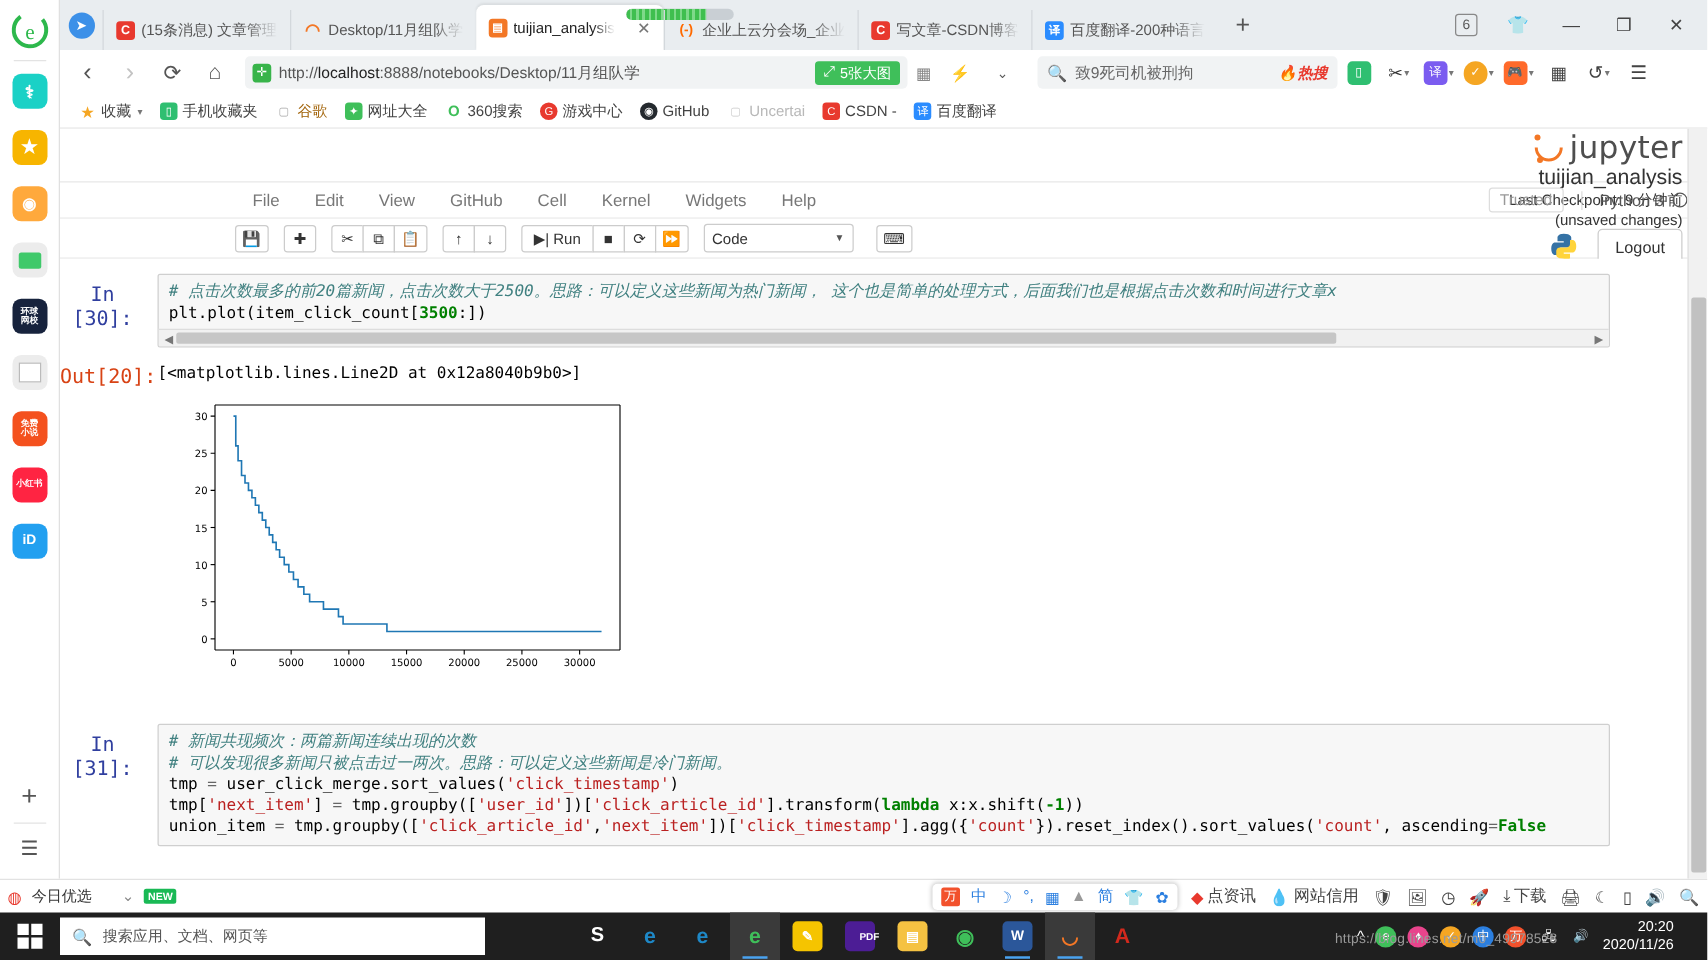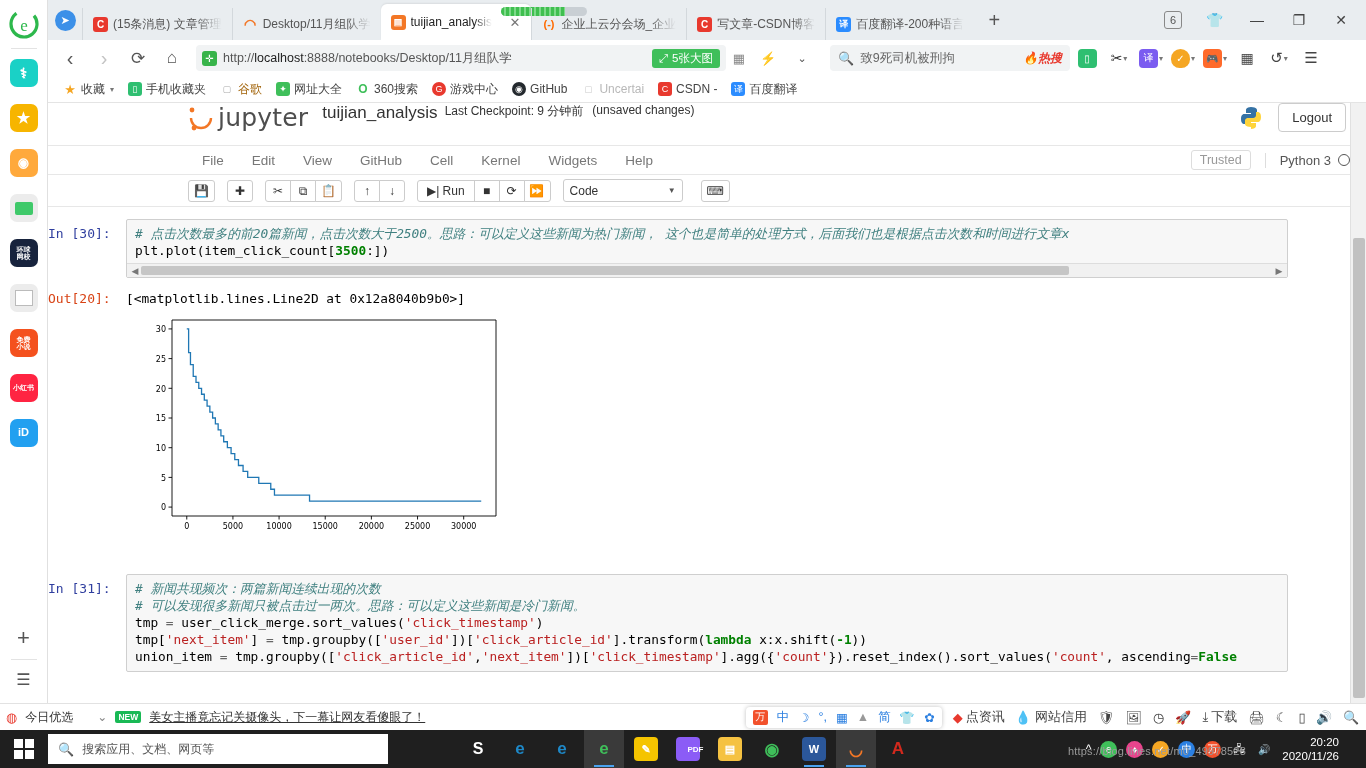--- a/index.html
+++ b/index.html
@@ -119,21 +119,21 @@
   }
   .bm { display:flex; align-items:center; gap: 4px; padding: 2px 5px; white-space: nowrap; }
   .bm-ico { width: 14px; height: 14px; border-radius: 3px; display:flex; align-items:center; justify-content:center; font-size: 9px; color:#fff; }
   .bm.faded { color: #b8b8b8; }
 
   
   .page {
     position: absolute; left: 48px; top: 103px; width: 1318px; height: 600px;
     background: #fff; overflow: hidden;
   }
-  .jp-header { height: 42px; display: flex; align-items: flex-start; padding: 0 20px 0 140px; }
+  .jp-header { height: 42px; display: flex; align-items: flex-end; padding: 0 20px 0 140px; flex-direction: column; }
   .jp-logo { display:flex; align-items:center; gap: 6px; }
   .jp-logo-mark { width: 24px; height: 24px; position: relative; }
   .jp-word { font-size: 25px; color: #4e4e4e; letter-spacing: .2px; font-family: "DejaVu Sans", sans-serif;}
   .nb-name { font-size: 17px; color: #333; margin-left: 14px; }
   .nb-ckpt { font-size: 12px; color: #333; margin-left: 7px; }
   .nb-unsaved { font-size: 12px; color: #333; margin-left: 9px; }
   .jp-right { margin-left: auto; display:flex; align-items:center; gap: 14px; }
   .py-logo { width: 26px; height: 26px; position: relative; }
   .logout-btn {
     border: 1px solid #ccc; border-radius: 4px; background: #fff;
@@ -169,22 +169,22 @@
     font-size: 12px; color: #333; display:flex; align-items:center; padding: 0 6px;
   }
   .tb-select span:last-child { margin-left: auto; font-size: 8px; color: #555; }
 
   
   .nb-body { position: relative; height: 497px; background: #fff; }
   .nb-scroll { position: absolute; inset: 0 16px 0 0; overflow: hidden; }
 
   .cell-row { display: flex; margin-top: 12px; }
   .prompt {
-    width: 78px; flex: 0 0 78px; text-align: left; padding-right: 10px;
-    font-family: "DejaVu Sans Mono", monospace; font-size: 13px; color: #303F9F; padding-top: 7px;
+    width: 78px; flex: 0 0 78px; text-align: center; padding-right: 10px;
+    font-family: "DejaVu Sans Mono", monospace; font-size: 16px; color: #303F9F; padding-top: 7px;
   }
   .prompt.out { color: #D84315; }
   .cell-box {
     flex: 1; margin-right: 62px; background: #f7f7f7; border: 1px solid #cfcfcf;
     border-radius: 2px; padding: 5px 0 0 8px; position: relative;
   }
   .codeline {
     font-family: "DejaVu Sans Mono", monospace; font-size: 12.8px; color: #000;
     white-space: pre; line-height: 17px; overflow: hidden;
   }
@@ -595,21 +595,20 @@
 
       </div>
     </div>
   </div>
 
   <div class="newsbar">
     <span style="color:#e8392e;font-size:13px;">◍</span>
     <span>今日优选</span>
     <span style="color:#888;margin-left:16px;">⌄</span>
     <span class="news-badge">NEW</span>
-    <span class="news-link">美女主播竟忘记关摄像头，下一幕让网友看傻眼了！</span>
     <div class="news-right">
       <span class="ime">
         <span class="blk">万</span>
         <span style="color:#2b7fe0;">中</span>
         <span style="color:#2b7fe0;">☽</span>
         <span style="color:#2b7fe0;">°,</span>
         <span style="color:#2b7fe0;">▦</span>
         <span style="color:#999;">▲</span>
         <span style="color:#2b7fe0;">简</span>
         <span style="color:#2b7fe0;">👕</span>
@@ -660,21 +659,21 @@
           <span class="app-glyph" style="background:transparent;color:#1e88c7;font-size:17px;">e</span>
         </div>
       <div class="tb-app active">
           <span class="app-glyph" style="background:transparent;color:#3fbf5a;font-size:17px;">e</span>
           <span class="underline"></span>
         </div>
       <div class="tb-app">
           <span class="app-glyph" style="background:#f5c400;">✎</span>
         </div>
       <div class="tb-app">
-          <span class="app-glyph" style="background:#8b5cf6;font-size:8px;padding-left:15px;">PDF</span>
+          <span class="app-glyph" style="background:#4c1d95;font-size:8px;padding-left:15px;">PDF</span>
         </div>
       <div class="tb-app">
           <span class="app-glyph" style="background:#f5c242;">▤</span>
         </div>
       <div class="tb-app">
           <span class="app-glyph" style="background:transparent;color:#3fbf5a;font-size:17px;">◉</span>
         </div>
       <div class="tb-app">
           <span class="app-glyph" style="background:#2b579a;">W</span>
           <span class="underline"></span>

